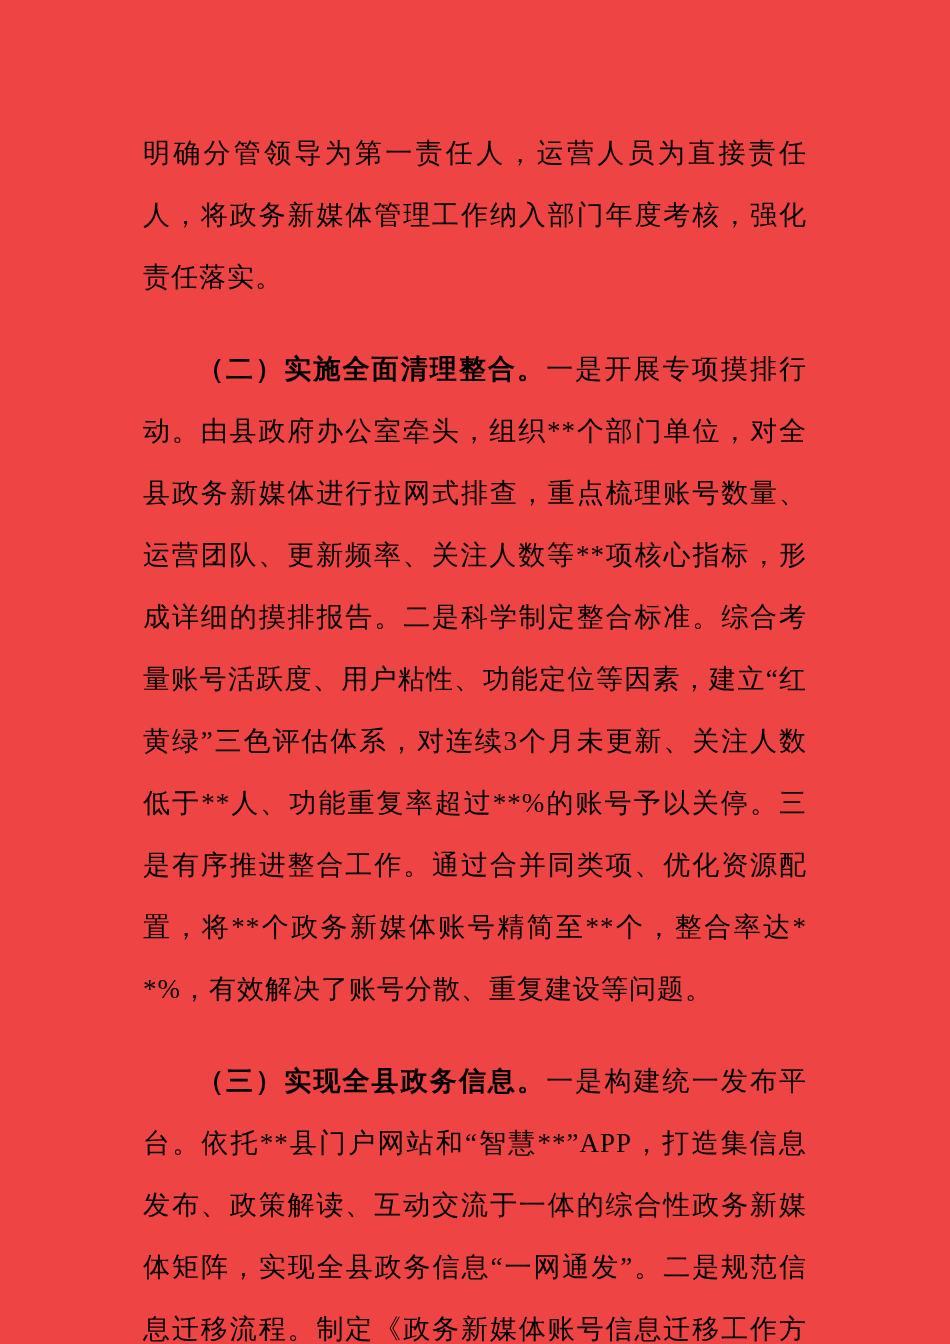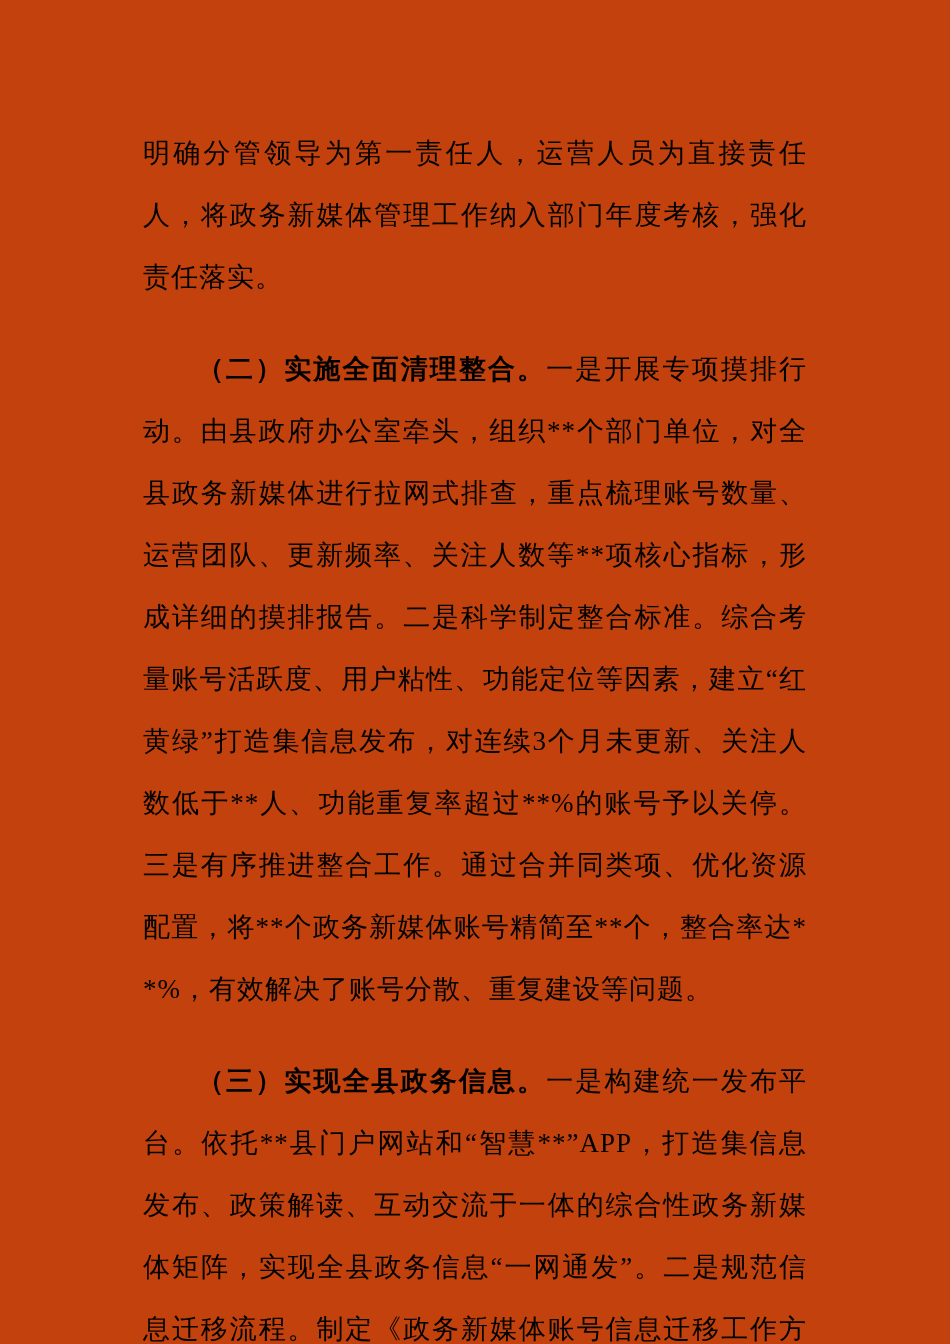--- a/index.html
+++ b/index.html
@@ -5,21 +5,21 @@
   html, body {
     margin: 0;
     padding: 0;
     background: #ffffff;
   }
   .page {
     position: relative;
     width: 950px;
     height: 1344px;
     margin: 0 auto;
-    background: #c2410c;
+    background: #ef4444;
     box-sizing: border-box;
     padding: 122px 143px 60px 143px;
     overflow: hidden;
     font-family: "Liberation Serif", "DejaVu Serif", serif;
     color: #000000;
   }
   .para {
     margin: 0 0 30px 0;
     font-size: 27px;
     line-height: 62px;
@@ -36,17 +36,17 @@
     margin-top: 44px;
   }
 </style>
 </head>
 <body>
 
 <div class="page">
 
   <p class="para"><span>明确分管领导为第一责任人，运营人员为直接责任人，将政务新媒体管理工作纳入部门年度考核，强化责任落实。</span></p>
 
-  <p class="para indent"><strong>（二）实施全面清理整合。</strong><span>一是开展专项摸排行动。由县政府办公室牵头，组织**个部门单位，对全县政务新媒体进行拉网式排查，重点梳理账号数量、运营团队、更新频率、关注人数等**项核心指标，形成详细的摸排报告。二是科学制定整合标准。综合考量账号活跃度、用户粘性、功能定位等因素，建立“红黄绿”打造集信息发布，对连续3个月未更新、关注人数低于**人、功能重复率超过**%的账号予以关停。三是有序推进整合工作。通过合并同类项、优化资源配置，将**个政务新媒体账号精简至**个，整合率达**%，有效解决了账号分散、重复建设等问题。</span></p>
+  <p class="para indent"><strong>（二）实施全面清理整合。</strong><span>一是开展专项摸排行动。由县政府办公室牵头，组织**个部门单位，对全县政务新媒体进行拉网式排查，重点梳理账号数量、运营团队、更新频率、关注人数等**项核心指标，形成详细的摸排报告。二是科学制定整合标准。综合考量账号活跃度、用户粘性、功能定位等因素，建立“红黄绿”三色评估体系，对连续3个月未更新、关注人数低于**人、功能重复率超过**%的账号予以关停。三是有序推进整合工作。通过合并同类项、优化资源配置，将**个政务新媒体账号精简至**个，整合率达**%，有效解决了账号分散、重复建设等问题。</span></p>
 
   <p class="para indent"><strong>（三）实现全县政务信息。</strong><span>一是构建统一发布平台。依托**县门户网站和“智慧**”APP，打造集信息发布、政策解读、互动交流于一体的综合性政务新媒体矩阵，实现全县政务信息“一网通发”。二是规范信息迁移流程。制定《政务新媒体账号信息迁移工作方案》，明确迁移范围、数据标准和技术保障措施，确保信息迁移过程零差错、零丢失。目前，已完成**条政务信息的迁移工作，迁移完成率100%。三是加强平台运维保障。投入专项资金**万元，用</span></p>
 
 </div>
 
 </body></html>

